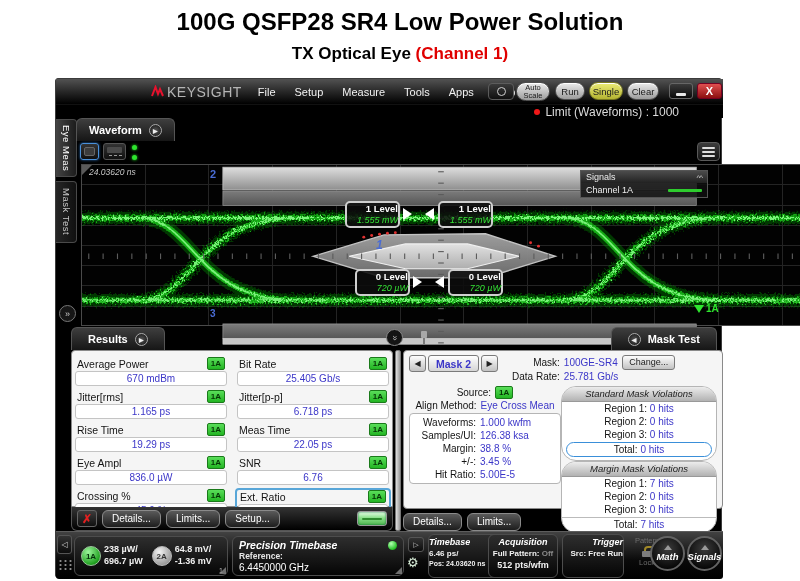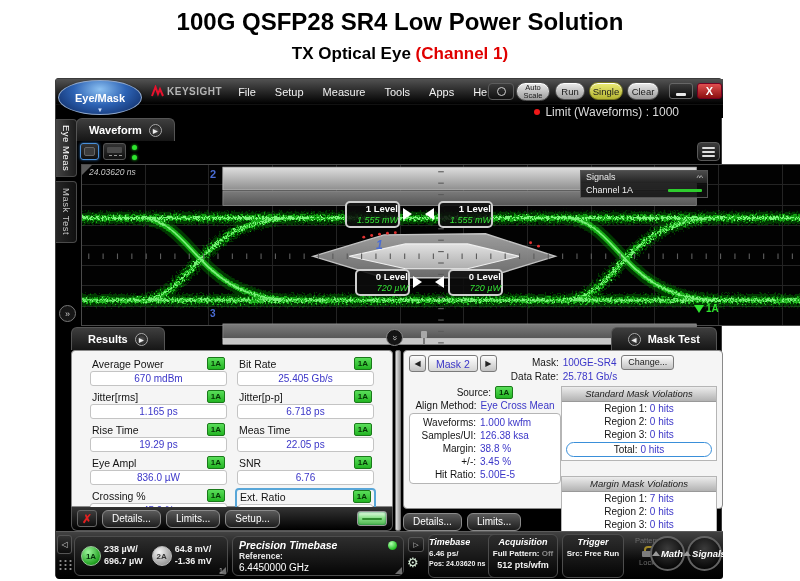--- a/index.html
+++ b/index.html
@@ -12,21 +12,21 @@
   .page-subtitle .accent{color:#e00000}
 
   
   .window{position:absolute;left:55px;top:78px;width:667px;height:500px;background:#000;border:1px solid #3c3c3c;border-radius:3px}
 
   
   .menubar{position:absolute;left:0;top:0;width:667px;height:26px;background:linear-gradient(#525252,#242424 55%,#000);border-bottom:1px solid #111;display:flex;align-items:center;z-index:6}
   .appbtn{position:absolute;left:2px;top:1px;width:84px;height:35px;border-radius:50%;background:radial-gradient(ellipse at 50% 25%,#8cc1f2 0%,#2d63b5 45%,#0a2257 100%);border:1px solid #8fa8cc;color:#fff;font-size:11px;font-weight:bold;display:flex;align-items:center;justify-content:center;z-index:9;box-shadow:0 1px 3px rgba(0,0,0,.7)}
   .appbtn .drop{position:absolute;bottom:1px;left:50%;transform:translateX(-50%);font-size:6px;color:#cfe0ff}
   .brand{display:flex;align-items:center;gap:3px;margin-left:95px}
-  .brand .word{color:#b5b5b5;font-size:10px;font-weight:bold;letter-spacing:.5px}
+  .brand .word{color:#b5b5b5;font-size:14px;font-weight:normal;letter-spacing:.5px}
   .menus{display:flex;gap:19px;margin-left:16px}
   .menus span{color:#f2f2f2;font-size:11px;cursor:default}
   .cambtn{position:absolute;left:432px;top:4px;width:26px;height:17px;background:linear-gradient(#3a3a3a,#101010);border:1px solid #5c5c5c;border-radius:4px;display:flex;align-items:center;justify-content:center}
   .cambtn .lens1{width:9px;height:9px;border:1.5px solid #cfcfcf;border-radius:50%}
   .pill{position:absolute;top:3px;border:1px solid #4f4f4f;border-radius:10px;background:linear-gradient(#ececec,#9c9c9c);color:#1a1a1a;font-size:9.5px;display:flex;align-items:center;justify-content:center;text-align:center;box-shadow:inset 0 1px 0 #fff}
   .pill.auto{left:460px;width:34px;height:19px;font-size:7.5px;line-height:1.05}
   .pill.run{left:499px;width:30px;height:18px}
   .pill.single{left:533px;width:34px;height:18px;background:linear-gradient(#ecec74,#b4b432);border-color:#77771f}
   .pill.clear{left:571px;width:32px;height:18px}
   .winbtn{position:absolute;top:4px;height:16px;border-radius:3px;display:flex;align-items:center;justify-content:center}
@@ -82,52 +82,52 @@
   .marker1a .dn{width:0;height:0;border-left:5px solid transparent;border-right:5px solid transparent;border-top:8px solid #2ee52e}
 
   
   .paneltab{position:absolute;top:248px;height:23px;display:inline-flex;align-items:center;gap:7px;background:linear-gradient(#3e3e3e,#161616);border:1px solid #555;border-bottom:none;border-radius:6px 6px 0 0;padding:0 16px;color:#fff;font-size:11px;font-weight:bold}
   .collapse-circ{position:absolute;left:330px;top:250px;width:17px;height:17px;border:1px solid #888;border-radius:50%;color:#bbb;display:flex;align-items:center;justify-content:center;background:#141414}
   .collapse-circ span{transform:rotate(90deg);font-size:9px}
   .pin{position:absolute;left:363px;top:252px;width:10px;height:14px}
   .pin::before{content:"";position:absolute;top:0;left:2px;width:6px;height:7px;background:#a8a8a8;border-radius:1px}
   .pin::after{content:"";position:absolute;top:7px;left:4px;width:2px;height:6px;background:#7a7a7a}
 
-  .results-body{position:absolute;left:15px;top:271px;width:322px;height:157px;background:#f5f5f5;border:1px solid #8a8a8a;border-radius:4px 4px 0 0;padding:5px 16px;display:grid;grid-template-columns:1fr 1fr;gap:2px 6px}
+  .results-body{position:absolute;left:15px;top:271px;width:322px;height:157px;background:#f5f5f5;border:1px solid #8a8a8a;border-radius:4px 4px 0 0;padding:5px 1px;display:grid;grid-template-columns:1fr 1fr;gap:2px 6px}
   .meas{padding:1px 2px;border-radius:4px}
   .meas.hl{border:2px solid #58a6d8;padding:0 1px}
   .meas .mrow{display:flex;align-items:center;justify-content:space-between;padding:0 2px}
   .meas .mlabel{font-size:10.5px;color:#141414}
   .badge{background:linear-gradient(#5ade5a,#23b523);border:1px solid #1a7a1a;border-radius:2px;color:#053505;font-size:8px;font-weight:bold;padding:0 3px;line-height:11px}
   .meas .mval{margin-top:1px;border:1px solid #c4c4c4;border-radius:3px;background:#fff;text-align:center;font-size:10px;color:#3b36c8;padding:0 2px;line-height:13px}
   .results-toolbar{position:absolute;left:15px;top:428px;width:322px;height:24px;background:linear-gradient(#343434,#000);border:1px solid #555;border-top:none;border-radius:0 0 6px 6px;display:flex;align-items:center;gap:5px;padding:0 5px}
   .xbtn{width:20px;height:17px;background:linear-gradient(#3c3c3c,#101010);border:1px solid #666;border-radius:3px;color:#e02020;font-size:12px;font-weight:bold;display:flex;align-items:center;justify-content:center}
   .dkbtn{background:linear-gradient(#5a5a5a,#1d1d1d);border:1px solid #8a8a8a;border-radius:6px;color:#fff;font-size:10px;padding:1px 9px;line-height:14px}
   .battery{margin-left:auto;width:30px;height:15px;border:1px solid #9a9a9a;border-radius:3px;background:linear-gradient(#eaffea,#8ae08a 45%,#4fb64f);box-shadow:inset 0 0 2px #063;display:flex;align-items:center;justify-content:center}
   .battery i{display:block;width:20px;height:2px;background:#2e8b2e;border-radius:1px}
 
   .divider{position:absolute;left:339px;top:271px;width:6px;height:181px;background:linear-gradient(90deg,#e0e0e0,#9a9a9a);border:1px solid #777;border-radius:2px}
 
   .mask-body{position:absolute;left:347px;top:271px;width:320px;height:159px;background:#f5f5f5;border:1px solid #8a8a8a;border-radius:4px;padding:4px 5px;font-size:10px}
   .mask-head{display:flex;align-items:flex-start}
   .navbtn{width:17px;height:17px;background:linear-gradient(#fdfdfd,#c2c2c2);border:1px solid #7a7a7a;border-radius:3px;font-size:8px;color:#222;display:flex;align-items:center;justify-content:center}
-  .navlabel{height:17px;background:linear-gradient(#fff,#d5d5d5);border:1px solid #7a7a7a;border-radius:3px;color:#3b36c8;font-weight:normal;font-size:10.5px;display:flex;align-items:center;padding:0 7px;margin:0 2px}
+  .navlabel{height:17px;background:linear-gradient(#fff,#d5d5d5);border:1px solid #7a7a7a;border-radius:3px;color:#3b36c8;font-weight:bold;font-size:10.5px;display:flex;align-items:center;padding:0 7px;margin:0 2px}
   .mask-id{margin-left:14px;display:grid;grid-template-columns:auto auto auto;gap:1px 4px;align-items:center}
   .klabel{color:#141414;text-align:right}
   .kval{color:#3b36c8}
   .chgbtn{background:linear-gradient(#fdfdfd,#c2c2c2);border:1px solid #7a7a7a;border-radius:3px;font-size:9px;color:#222;padding:0 6px;line-height:13px}
   .mask-cols{display:flex;margin-top:4px}
   .mcol-left{width:152px}
   .srow{display:flex;justify-content:center;align-items:center;gap:4px;margin-bottom:1px}
   .infobox{border:1px solid #b5b5b5;border-radius:4px;background:#fff;margin-top:2px;padding:2px 4px}
   .irow{display:flex;line-height:13px}
   .irow .klabel{flex:0 0 62px}
   .irow .kval{margin-left:4px}
   .mcol-right{width:156px;margin-left:auto}
-  .vgroup{border:1px solid #b5b5b5;border-radius:0;background:#fff;overflow:hidden;margin-bottom:15px}
+  .vgroup{border:1px solid #b5b5b5;border-radius:15px;background:#fff;overflow:hidden;margin-bottom:0}
   .vgroup .vtitle{background:linear-gradient(#ececec,#b2b2b2);border-bottom:1px solid #999;font-style:italic;color:#222;text-align:center;font-size:9.5px;line-height:14px}
   .vrow{text-align:center;line-height:13px}
   .vtotal{border:1px solid #3a8fd9;border-radius:8px;margin:1px 4px 3px;line-height:13px;text-align:center}
   .vtotal2{border-top:1px solid #bbb;margin-top:1px;line-height:14px;text-align:center}
   .mask-toolbar{position:absolute;left:347px;top:432px;width:320px;height:22px;display:flex;gap:5px;align-items:center}
 
   
   .bottombar{position:absolute;left:0;top:452px;width:667px;height:48px;background:linear-gradient(#424242,#0a0a0a 60%,#000);border-top:1px solid #5d5d5d;border-radius:0 0 3px 3px}
   .bb-box{position:absolute;background:linear-gradient(#2e2e2e,#050505);border:1px solid #4d4d4d;border-radius:6px;color:#fff}
   .grip{position:absolute;right:1px;bottom:1px;width:0;height:0;border-bottom:7px solid #8a8a8a;border-left:7px solid transparent;opacity:.8}
@@ -142,29 +142,29 @@
   .ptbox{left:176px;top:4px;width:172px;height:40px;padding:2px 6px}
   .ptrow{display:flex;align-items:center;justify-content:space-between}
   .pttitle{font-size:10.5px;font-weight:bold;font-style:italic}
   .greendot{width:9px;height:9px;border-radius:50%;background:radial-gradient(circle at 35% 30%,#b4ffb4,#2ec52e 65%,#0a6a0a)}
   .ptref{font-size:8.5px;font-weight:bold;color:#e6e6e6;line-height:1.25}
   .ptval{font-size:10px;font-weight:normal;color:#fff}
   .sidecol-top{position:absolute;left:352px;top:5px;width:16px;height:15px;background:linear-gradient(#333,#0c0c0c);border:1px solid #555;border-radius:3px;color:#ccc;font-size:7px;display:flex;align-items:center;justify-content:center}
   .sidecol-gear{position:absolute;left:351px;top:24px;font-size:13px;color:#d7ecd7;line-height:1}
   .tb1{left:372px;top:2px;width:72px;height:44px;text-align:left;padding-top:2px}
   .tb2{left:432px;top:2px;width:70px;height:44px;text-align:center;padding-top:2px}
-  .tb3{left:506px;top:2px;width:62px;height:44px;text-align:center;padding-top:2px}
+  .tb3{left:506px;top:2px;width:62px;height:44px;text-align:right;padding-top:2px}
   .bb-title{font-size:9px;font-weight:bold;font-style:italic;color:#fff;line-height:1.3}
   .bb-line{font-size:8px;font-weight:bold;color:#f2f2f2;line-height:1.35;white-space:nowrap;overflow:hidden}
   .bb-line .dim{color:#8a8a8a}
   .patlock{position:absolute;left:574px;top:4px;width:34px;height:40px;text-align:center;color:#6e6e6e;font-size:7.5px;line-height:1.2}
   .lockico{margin:1px auto;width:12px;height:11px;position:relative}
   .lockico::before{content:"";position:absolute;top:0;left:2.5px;width:7px;height:6px;border:2px solid #a08828;border-bottom:none;border-radius:4px 4px 0 0}
   .lockico::after{content:"";position:absolute;bottom:0;left:1px;width:10px;height:6px;background:#7d7d7d;border-radius:1px}
-  .roundbtn{position:absolute;top:4px;width:35px;height:35px;border-radius:50%;background:radial-gradient(circle at 50% 35%,#3c3c3c,#050505 80%);border:2px solid #636363;color:#fff;font-size:9.5px;font-weight:bold;font-style:italic;display:flex;flex-direction:row;align-items:center;justify-content:center;gap:1px}
+  .roundbtn{position:absolute;top:4px;width:35px;height:35px;border-radius:50%;background:radial-gradient(circle at 50% 35%,#3c3c3c,#050505 80%);border:2px solid #636363;color:#fff;font-size:9.5px;font-weight:bold;font-style:italic;display:flex;flex-direction:column;align-items:center;justify-content:center;gap:1px}
   .roundbtn .up{width:0;height:0;border-left:4px solid transparent;border-right:4px solid transparent;border-bottom:5px solid #9a9a9a}
   .roundbtn.math{left:594px}
   .roundbtn.signals{left:631px}
 </style>
 </head>
 <body>
 
 <div class="stage">
 
   <div class="page-title">100G QSFP28 SR4 Low Power Solution</div>
@@ -194,24 +194,20 @@
           <span class="lens1"></span>
         </div>
       <div class="pill auto">Auto Scale</div>
       <div class="pill run">Run</div>
       <div class="pill single">Single</div>
       <div class="pill clear">Clear</div>
       <div class="winbtn min">
           <span class="bar"></span>
         </div>
       <div class="winbtn close">X</div>
-    </div>
-    <div class="appbtn">
-      <span>Eye/Mask</span>
-      <span class="drop">▼</span>
     </div>
 
     <div class="statusline">
       <span class="dot"></span>
       <span class="txt">Limit (Waveforms) : 1000</span>
     </div>
 
     <div class="vtab eye">Eye Meas</div>
     <div class="vtab mask">Mask Test</div>
     <div class="expander">»</div>

